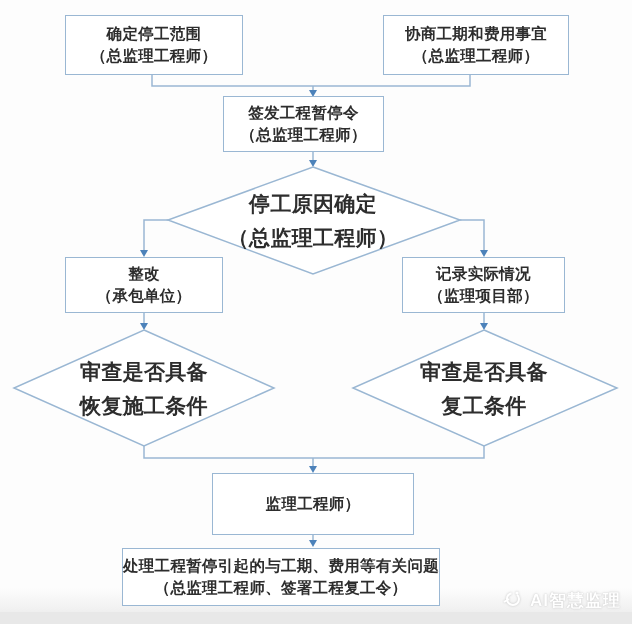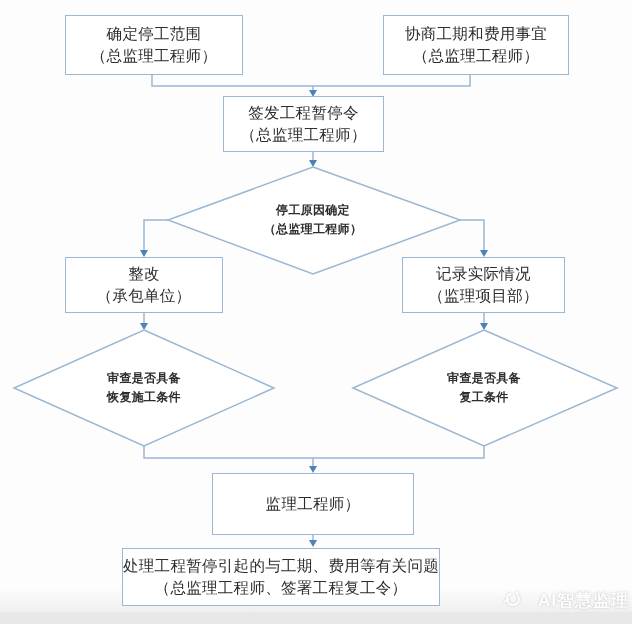--- a/index.html
+++ b/index.html
@@ -22,31 +22,31 @@
   }
   svg.wires polygon.shape{
     fill:var(--box-fill,#fff);stroke:var(--line,#9ab7d3);stroke-width:1.5;
   }
   svg.wires polygon.head{fill:var(--arrow,#4c82ba);stroke:none;}
   .node{
     position:absolute;box-sizing:border-box;
     background:var(--box-fill,#fff);
     border:1.5px solid var(--line,#9ab7d3);
     display:flex;flex-direction:column;justify-content:center;align-items:center;
-    color:var(--text,#2d2d2d);font-size:15.5px;font-weight:400;line-height:1.45;
+    color:var(--text,#2d2d2d);font-size:15.5px;font-weight:700;line-height:1.45;
     text-align:center;letter-spacing:.3px;
   }
   .dlabel{
     position:absolute;display:flex;flex-direction:column;justify-content:center;align-items:center;
-    color:var(--text,#2d2d2d);font-size:12px;font-weight:600;line-height:1.6;
-    text-align:center;letter-spacing:.3px;pointer-events:none;font-family:Liberation Mono, monospace;
+    color:var(--text,#2d2d2d);font-size:21px;font-weight:600;line-height:1.6;
+    text-align:center;letter-spacing:.3px;pointer-events:none;
   }
   .watermark{
     position:absolute;left:500px;top:584px;width:132px;height:32px;
-    display:flex;align-items:center;gap:14px;
+    display:flex;align-items:center;gap:6px;
   }
   .watermark .wm-text{
     color:var(--watermark,#fff);font-size:17px;font-weight:600;letter-spacing:1px;
     text-shadow:0 0 1px #bdbdbd,0 0 3px #d8d8d8;white-space:nowrap;
   }
   .wm-icon{display:inline-block;filter:drop-shadow(0 0 1px #c4c4c4);}
 </style>
 </head>
 <body>
 

